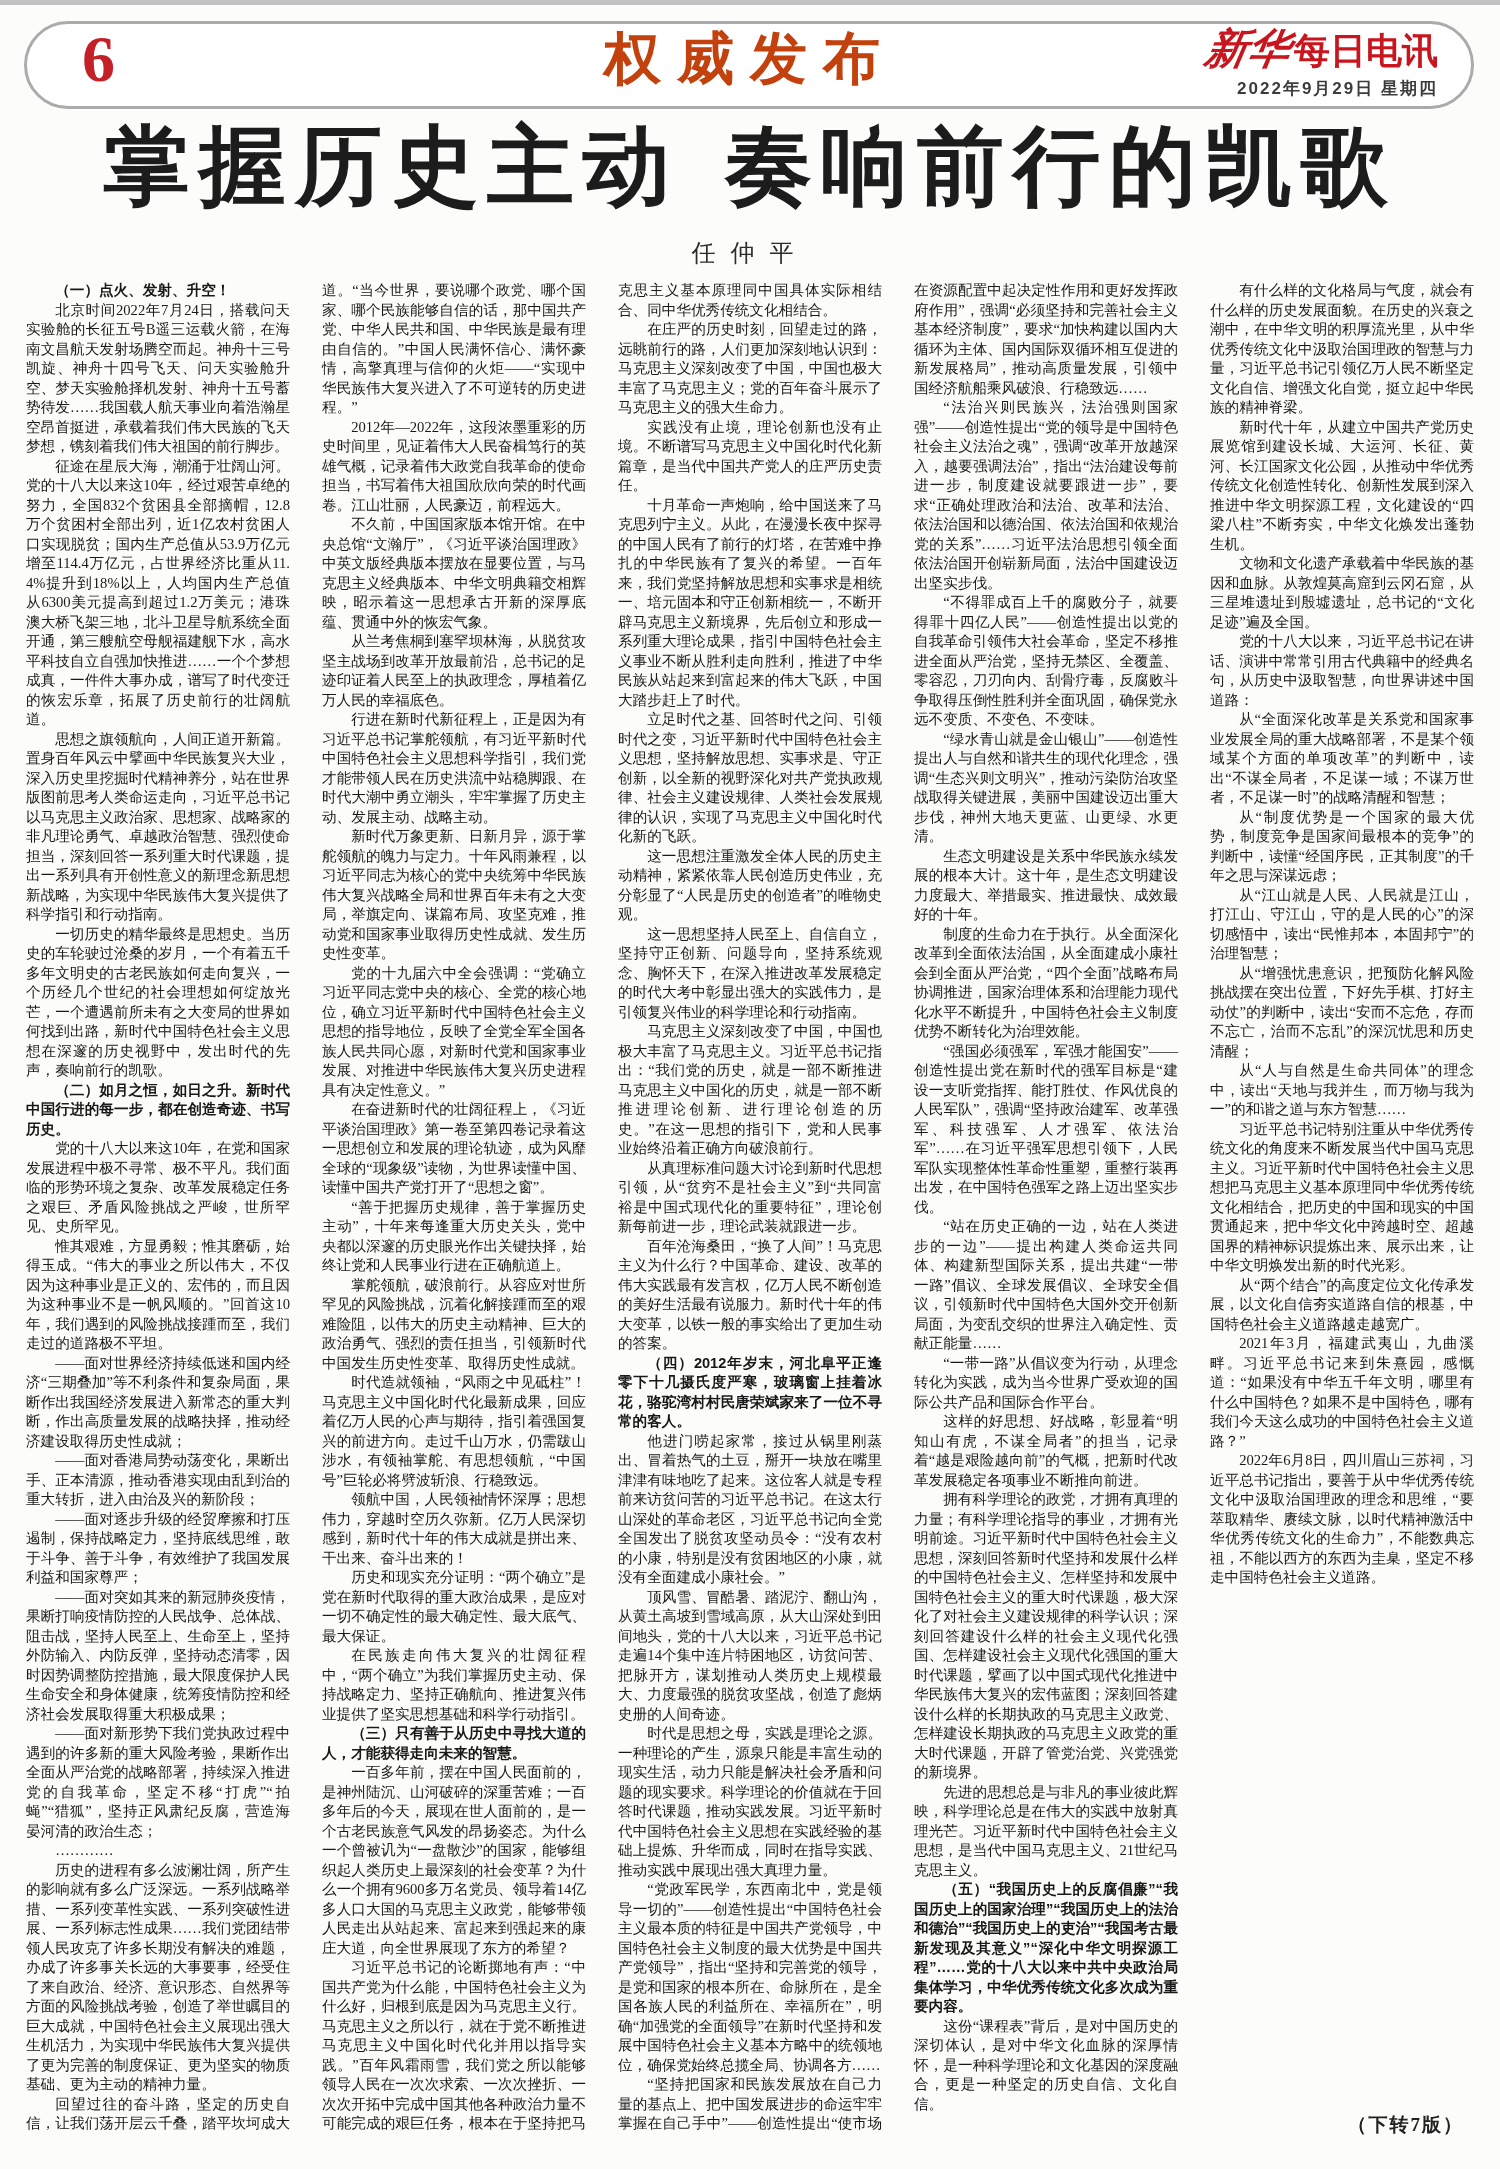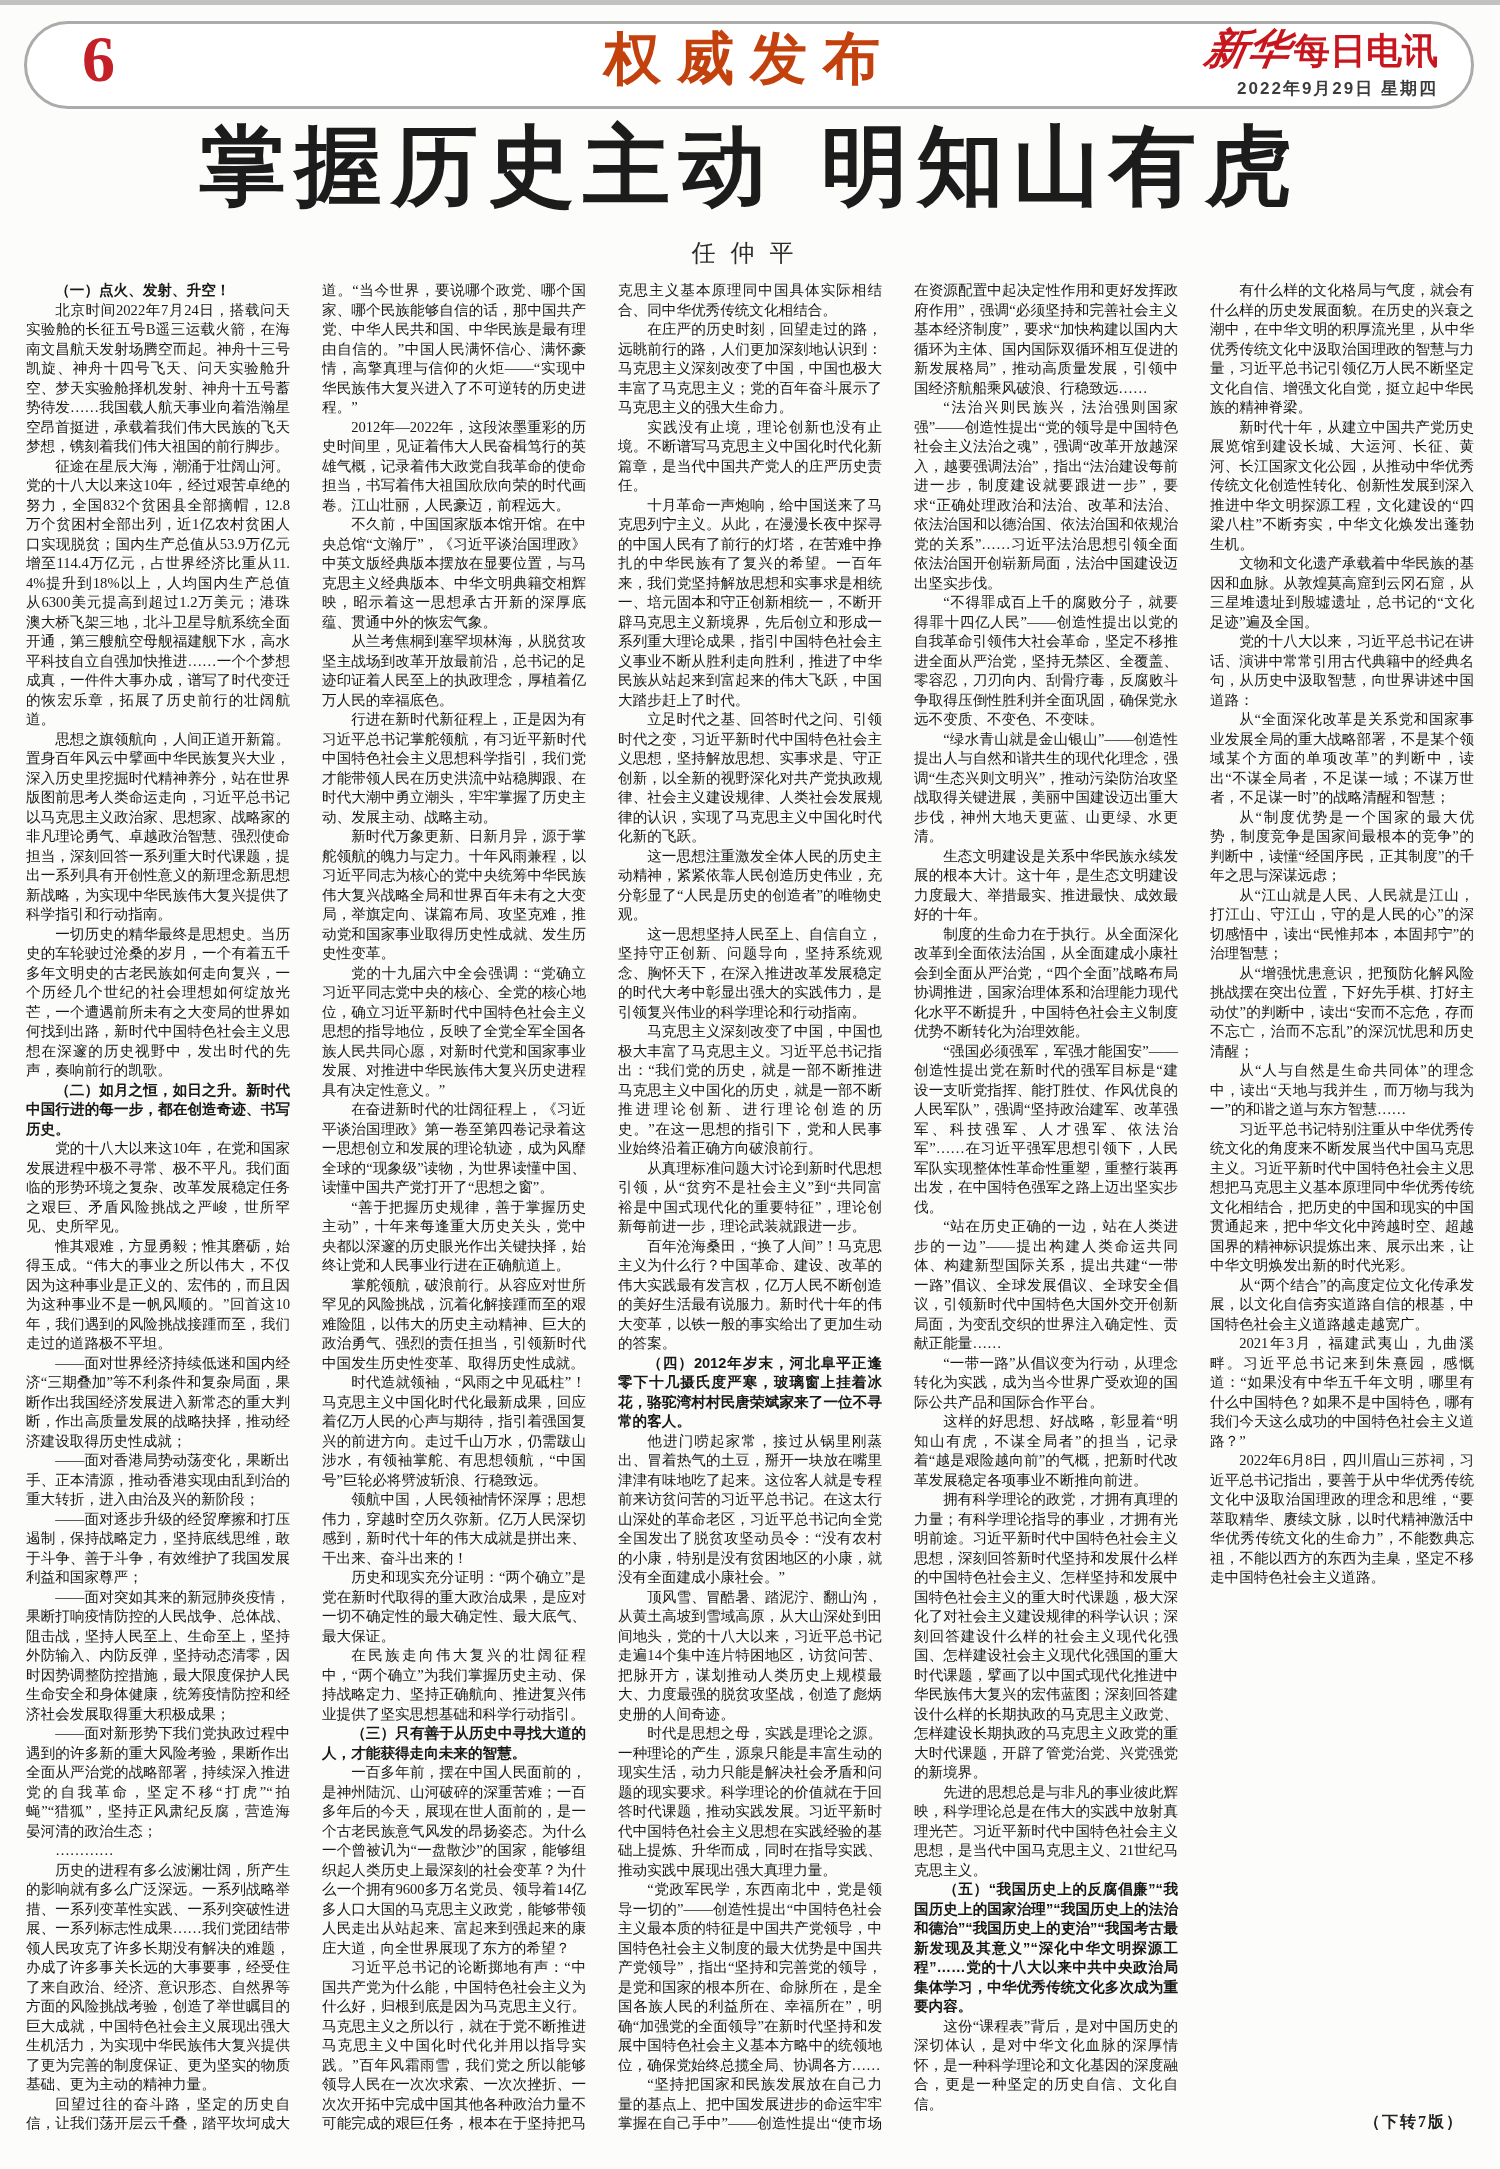--- a/index.html
+++ b/index.html
@@ -12,40 +12,40 @@
   .masthead-name{white-space:nowrap;color:#c8161e;line-height:1;}
   .masthead-script{display:inline-block;font-family:"Liberation Serif",serif;font-style:italic;font-weight:bold;font-size:42px;transform:skewX(-10deg);margin-right:4px;}
   .masthead-rest{display:inline-block;font-family:"Liberation Sans",sans-serif;font-weight:900;font-size:36px;}
   .masthead-date{margin-top:7px;font-family:"Liberation Sans",sans-serif;font-weight:bold;font-size:17px;color:#3c3c3c;letter-spacing:2px;}
   .headline{position:absolute;top:120px;left:0;width:100%;text-align:center;font-family:"Liberation Serif",serif;font-weight:900;font-size:87px;color:#1c1c1c;letter-spacing:9px;line-height:1.08;white-space:nowrap;}
   .headline .gap{display:inline-block;width:46px;}
   .byline{position:absolute;top:237px;left:0;width:100%;text-align:center;font-family:"Liberation Sans",sans-serif;font-size:24px;color:#2c2c2c;letter-spacing:15px;}
   .body-text{position:absolute;left:26px;top:281px;width:1448px;height:1858px;column-count:5;column-gap:32px;column-fill:auto;overflow:hidden;font-family:"Liberation Serif",serif;font-size:14.6px;line-height:19.5px;text-align:justify;color:#181818;}
   .body-text p{margin:0;text-indent:2em;word-break:break-all;}
   .body-text p.section{font-weight:bold;font-family:"Liberation Sans",sans-serif;}
-  .continuation{position:absolute;right:36px;top:2112px;font-family:"Liberation Serif",serif;font-weight:bold;font-size:16px;color:#222;letter-spacing:2px;}
+  .continuation{position:absolute;right:36px;top:2112px;font-family:"Liberation Serif",serif;font-weight:bold;font-size:19px;color:#222;letter-spacing:2px;}
 </style>
 </head>
 <body>
 
 <div class="topline"></div>
 
 <div class="header-pill"></div>
 <div class="page-num">6</div>
 <div class="section-title">权威发布</div>
 
 <div class="masthead">
   <div class="masthead-name">
     <span class="masthead-script">新华</span><span class="masthead-rest">每日电讯</span>
   </div>
   <div class="masthead-date">2022年9月29日 星期四</div>
 </div>
 
 <div class="headline">
-  <span>掌握历史主动</span><span class="gap"></span><span>明知山有虎</span>
+  <span>掌握历史主动</span><span class="gap"></span><span>奏响前行的凯歌</span>
 </div>
 
 <div class="byline">任仲平</div>
 
 <div class="body-text" id="body-text">
     <p class="section">（一）点火、发射、升空！</p>
     <p>北京时间2022年7月24日，搭载问天实验舱的长征五号B遥三运载火箭，在海南文昌航天发射场腾空而起。神舟十三号凯旋、神舟十四号飞天、问天实验舱升空、梦天实验舱择机发射、神舟十五号蓄势待发……我国载人航天事业向着浩瀚星空昂首挺进，承载着我们伟大民族的飞天梦想，镌刻着我们伟大祖国的前行脚步。</p>
     <p>征途在星辰大海，潮涌于壮阔山河。党的十八大以来这10年，经过艰苦卓绝的努力，全国832个贫困县全部摘帽，12.8万个贫困村全部出列，近1亿农村贫困人口实现脱贫；国内生产总值从53.9万亿元增至114.4万亿元，占世界经济比重从11.4%提升到18%以上，人均国内生产总值从6300美元提高到超过1.2万美元；港珠澳大桥飞架三地，北斗卫星导航系统全面开通，第三艘航空母舰福建舰下水，高水平科技自立自强加快推进……一个个梦想成真，一件件大事办成，谱写了时代变迁的恢宏乐章，拓展了历史前行的壮阔航道。</p>
     <p>思想之旗领航向，人间正道开新篇。置身百年风云中擘画中华民族复兴大业，深入历史里挖掘时代精神养分，站在世界版图前思考人类命运走向，习近平总书记以马克思主义政治家、思想家、战略家的非凡理论勇气、卓越政治智慧、强烈使命担当，深刻回答一系列重大时代课题，提出一系列具有开创性意义的新理念新思想新战略，为实现中华民族伟大复兴提供了科学指引和行动指南。</p>
     <p>一切历史的精华最终是思想史。当历史的车轮驶过沧桑的岁月，一个有着五千多年文明史的古老民族如何走向复兴，一个历经几个世纪的社会理想如何绽放光芒，一个遭遇前所未有之大变局的世界如何找到出路，新时代中国特色社会主义思想在深邃的历史视野中，发出时代的先声，奏响前行的凯歌。</p>

